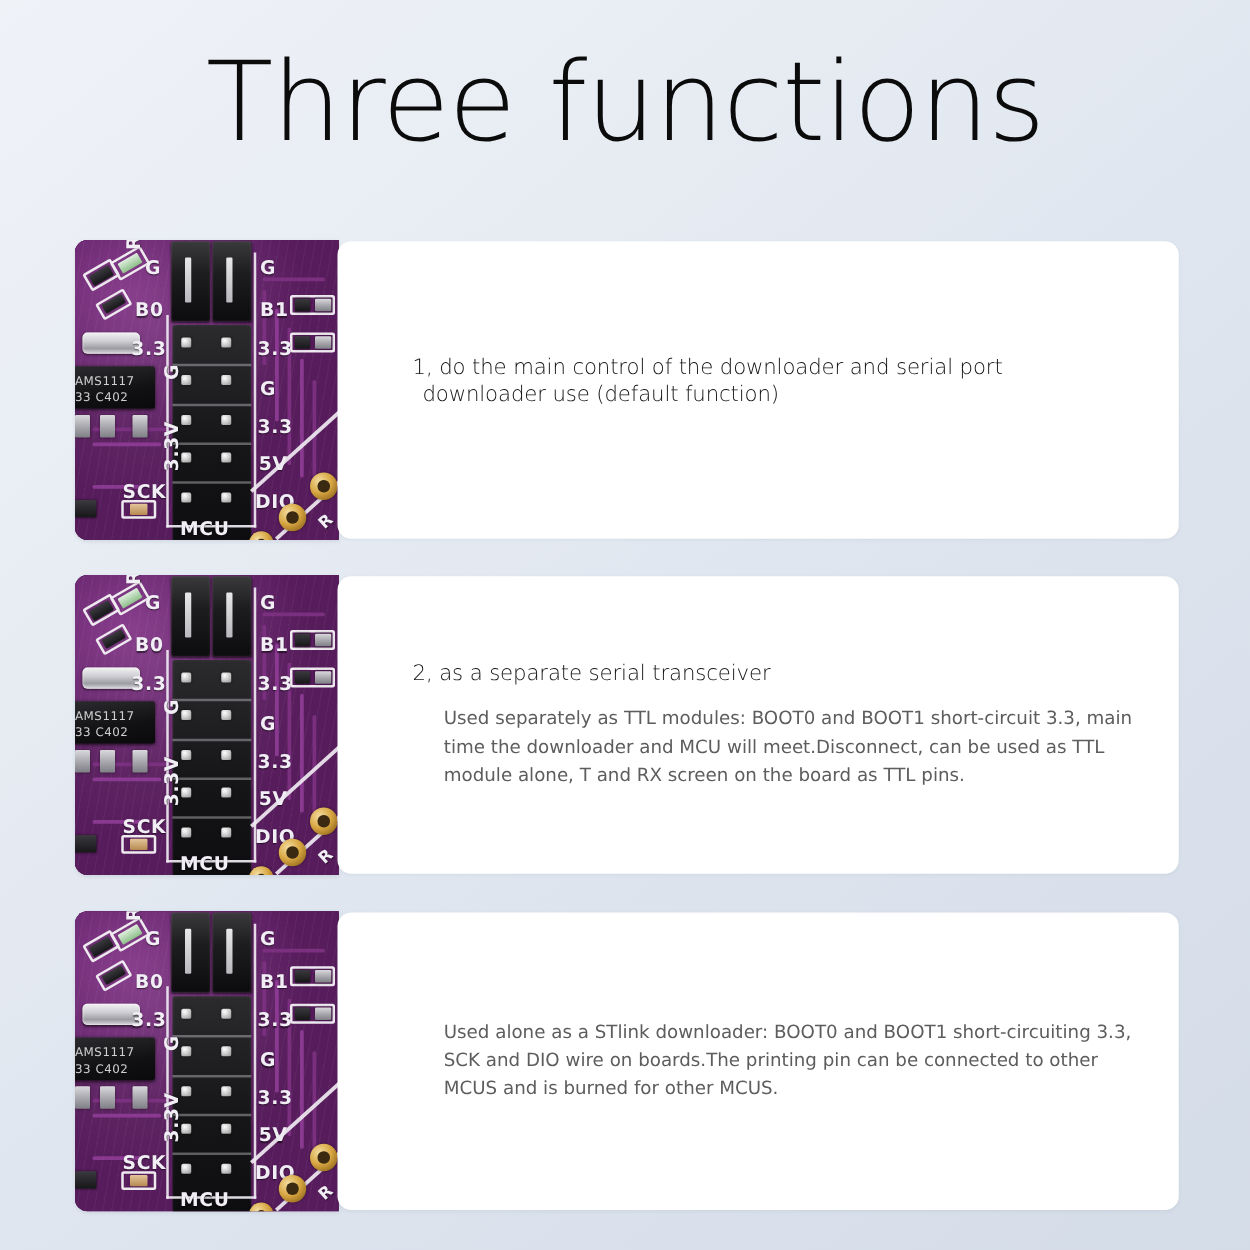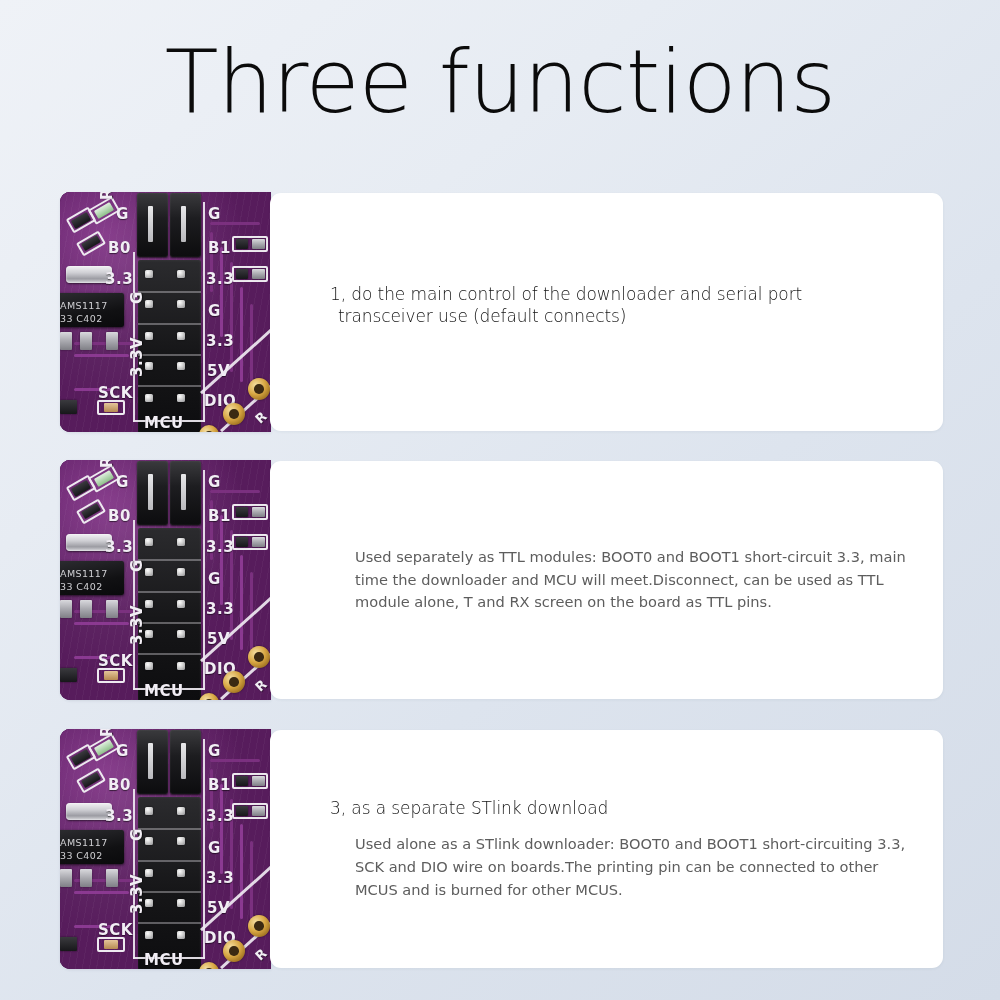--- a/index.html
+++ b/index.html
@@ -334,21 +334,21 @@
     <div class="via" style="left:188px;top:186px;width:22px;height:22px;"></div>
     <div class="via" style="left:163px;top:211px;width:22px;height:22px;"></div>
     <div class="via" style="left:139px;top:233px;width:20px;height:20px;"></div>
     <div class="silk sm" style="left:196px;top:218px;transform:rotate(-42deg);">R</div>
   </div>
 
   <div class="card">
     <div class="card-body">
       <div class="card-heading">
         <span>1, do the main control of the downloader and serial port</span>
-        <span class="cont">transceiver use (default connects)</span>
+        <span class="cont">downloader use (default function)</span>
       </div>
     </div>
   </div>
 </div>
 
 <div class="row" id="row-2">
 
   <div class="pcb">
     <div class="pcb-sub"></div>
 
@@ -435,20 +435,23 @@
     <div class="silkline" style="left:140px;top:200px;width:120px;height:3px;transform:rotate(-42deg);transform-origin:left top;"></div>
     <div class="silkline" style="left:160px;top:238px;width:90px;height:3px;transform:rotate(-42deg);transform-origin:left top;"></div>
     <div class="via" style="left:188px;top:186px;width:22px;height:22px;"></div>
     <div class="via" style="left:163px;top:211px;width:22px;height:22px;"></div>
     <div class="via" style="left:139px;top:233px;width:20px;height:20px;"></div>
     <div class="silk sm" style="left:196px;top:218px;transform:rotate(-42deg);">R</div>
   </div>
 
   <div class="card">
     <div class="card-body">
+      <div class="card-heading">
+        <span>2, as a separate serial transceiver</span>
+      </div>
       <p class="card-desc">Used separately as TTL modules: BOOT0 and BOOT1 short-circuit 3.3, main time the downloader and MCU will meet.Disconnect, can be used as TTL module alone, T and RX screen on the board as TTL pins.</p>
     </div>
   </div>
 </div>
 
 <div class="row" id="row-3">
 
   <div class="pcb">
     <div class="pcb-sub"></div>
 
@@ -535,19 +538,16 @@
     <div class="silkline" style="left:140px;top:200px;width:120px;height:3px;transform:rotate(-42deg);transform-origin:left top;"></div>
     <div class="silkline" style="left:160px;top:238px;width:90px;height:3px;transform:rotate(-42deg);transform-origin:left top;"></div>
     <div class="via" style="left:188px;top:186px;width:22px;height:22px;"></div>
     <div class="via" style="left:163px;top:211px;width:22px;height:22px;"></div>
     <div class="via" style="left:139px;top:233px;width:20px;height:20px;"></div>
     <div class="silk sm" style="left:196px;top:218px;transform:rotate(-42deg);">R</div>
   </div>
 
   <div class="card">
     <div class="card-body">
-      <div class="card-heading">
-        <span>3, as a separate STlink download</span>
-      </div>
       <p class="card-desc">Used alone as a STlink downloader: BOOT0 and BOOT1 short-circuiting 3.3, SCK and DIO wire on boards.The printing pin can be connected to other MCUS and is burned for other MCUS.</p>
     </div>
   </div>
 </div>
 
 </body></html>

